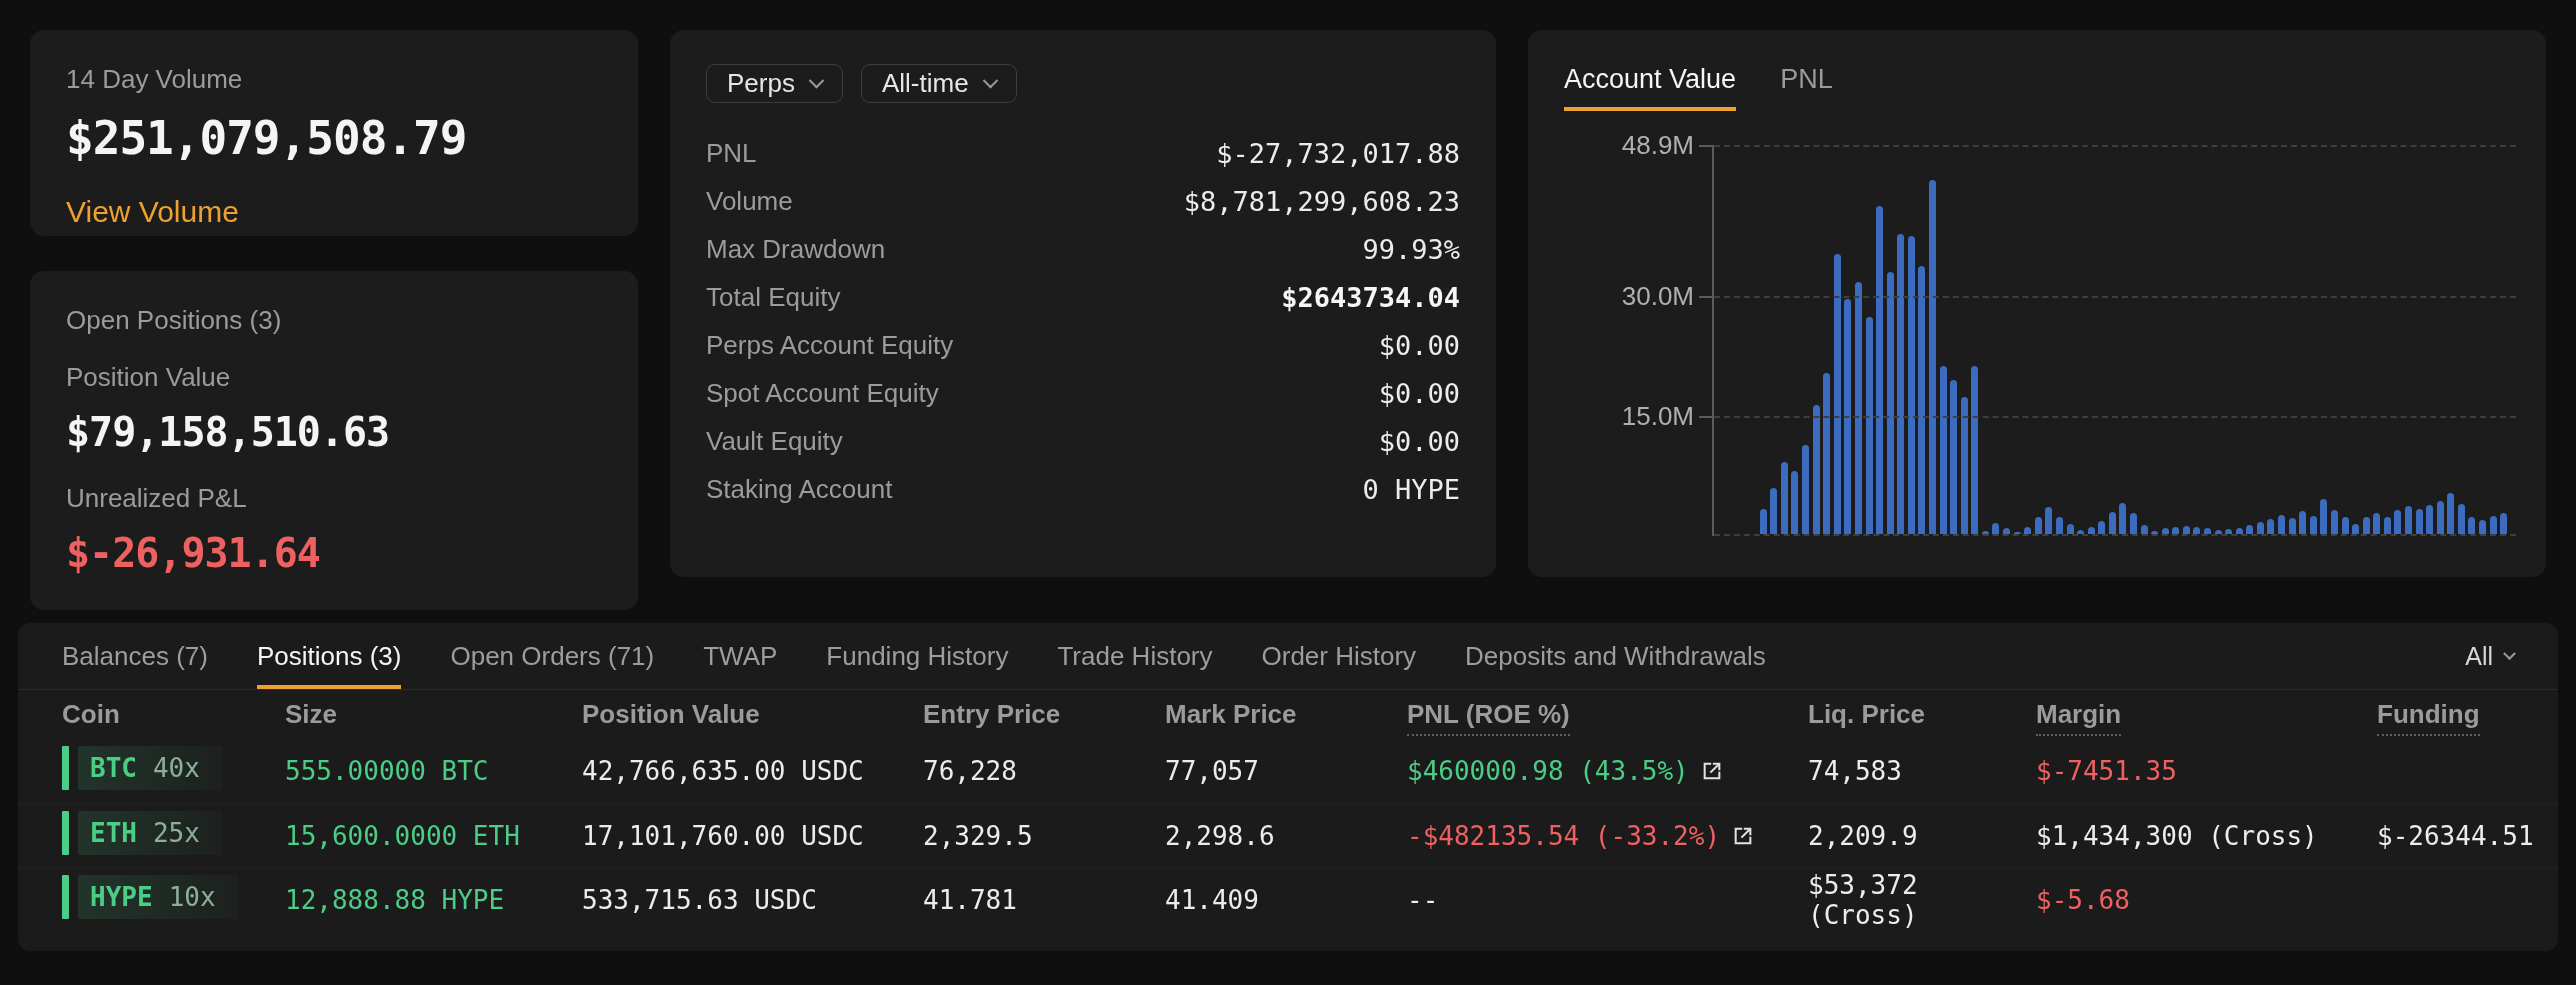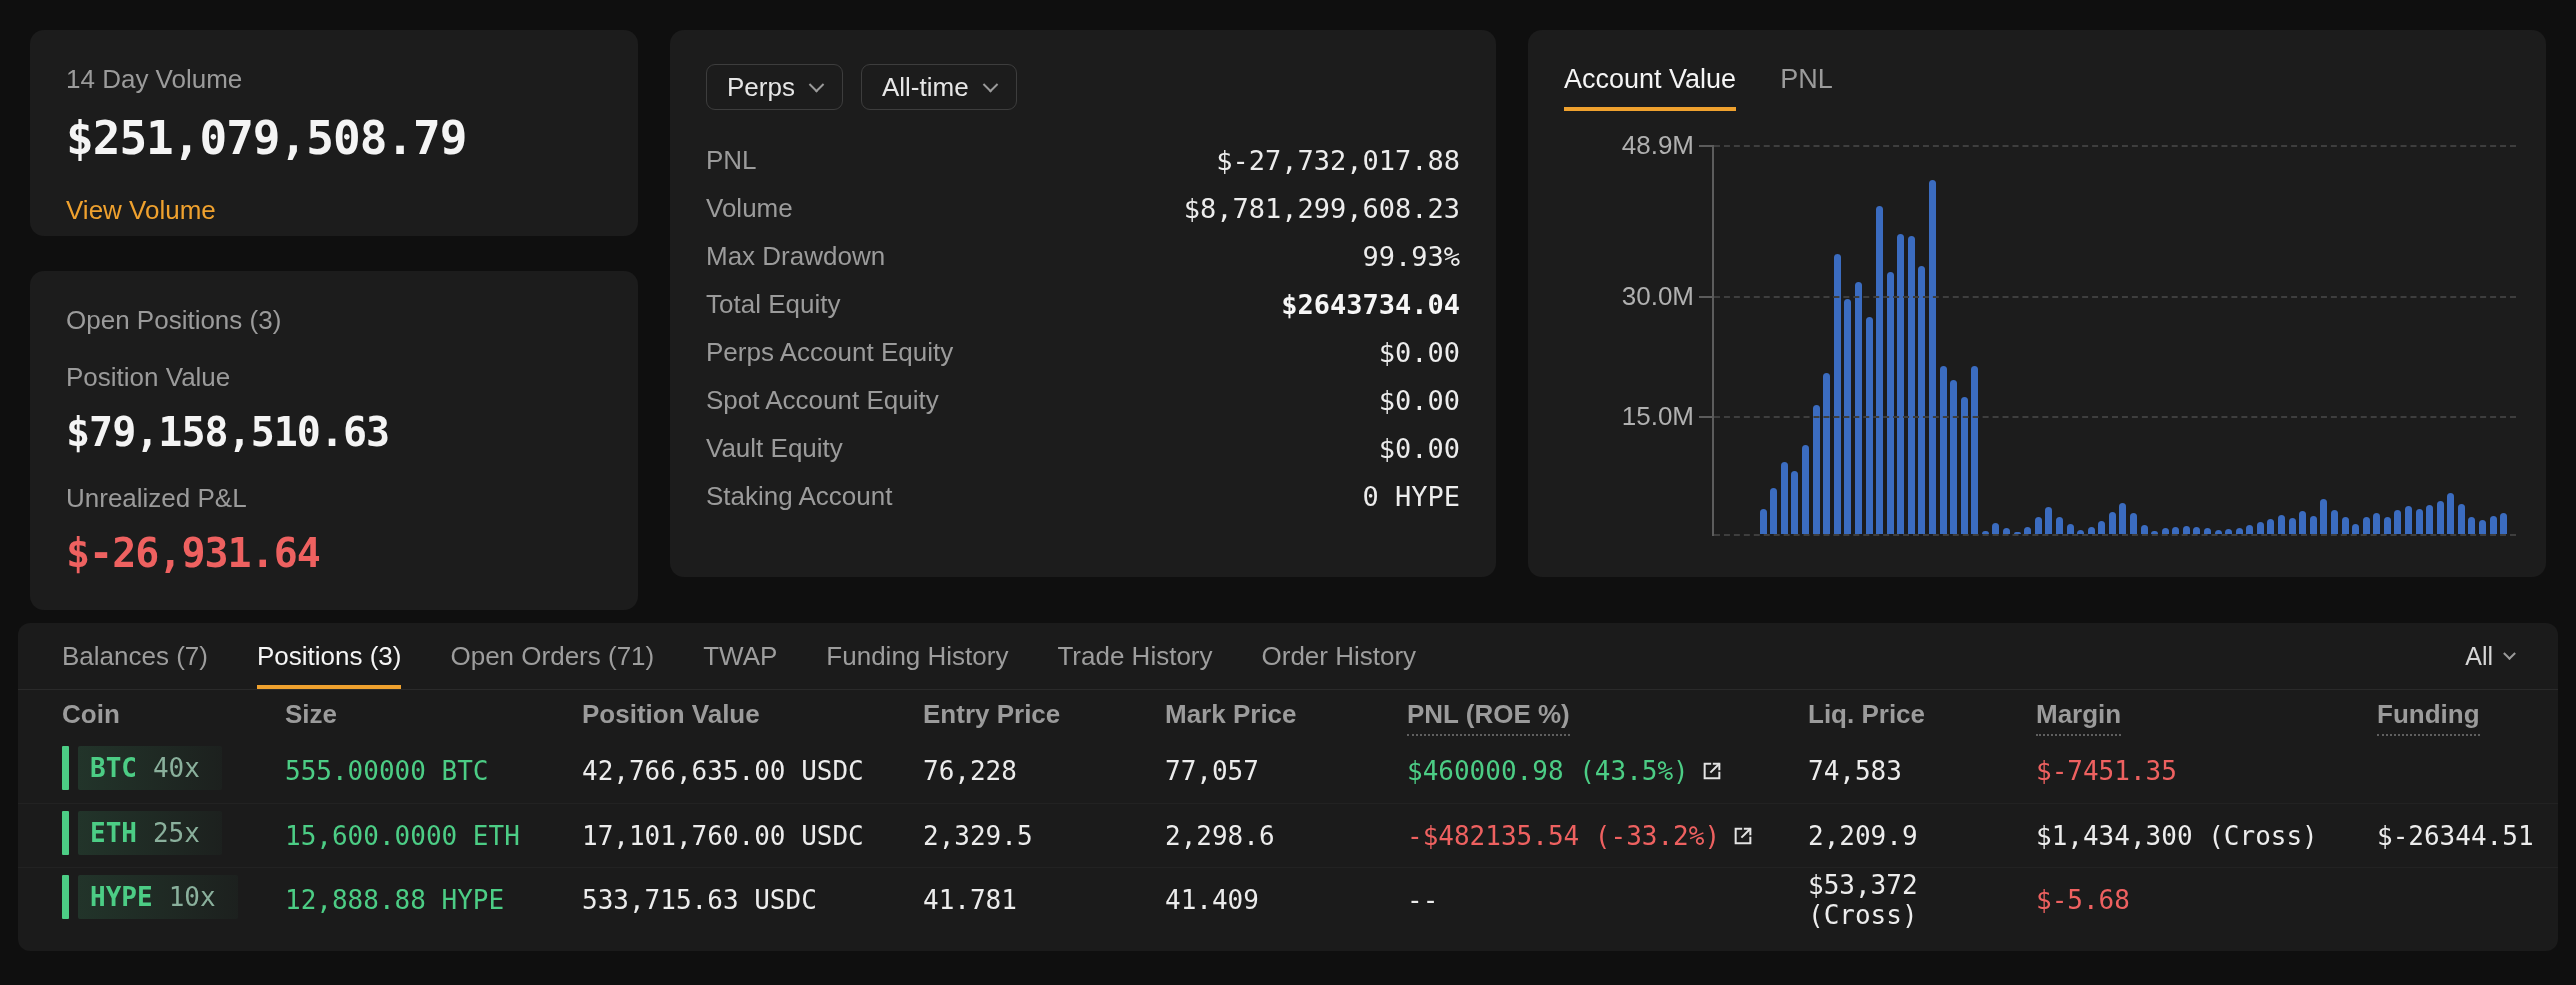--- a/index.html
+++ b/index.html
@@ -11,28 +11,28 @@
   .card { background:#1c1c1c; border-radius:14px; padding:34px 36px; }
   .col-left { width:608px; display:flex; flex-direction:column; gap:35px; }
   .card.volume { height:206px; }
   .card.positions { flex:1; }
   .card.stats { width:826px; }
   .card.chartcard { flex:1; padding:34px 30px 40px 36px; }
 
   .lbl { color:#9b9b9b; font-size:26px; }
   .big { font-family:"DejaVu Sans Mono", monospace; font-weight:bold; font-size:46px; color:#f4f4f4; margin-top:16px; letter-spacing:-1px; }
   .big.mid { font-size:40px; }
-  .link { color:#efa12e; font-size:26px; margin-top:30px; display:inline-block; cursor:pointer; }
+  .link { color:#efa12e; font-size:30px; margin-top:30px; display:inline-block; cursor:pointer; }
   .c-red { color:#ee6160; }
   .c-green { color:#4ccd85; }
   .c-white { color:#ececec; }
 
   
   .filters { display:flex; gap:18px; margin-bottom:26px; }
-  .dd { display:inline-flex; align-items:center; gap:16px; height:46px; padding:0 20px;
+  .dd { display:inline-flex; align-items:center; gap:16px; height:39px; padding:0 20px;
         border:1px solid #3d3d3d; border-radius:9px; font-size:26px; color:#e6e6e6; cursor:pointer; background:transparent; }
   .chev { width:11px; height:11px; border-right:2px solid #9a9a9a; border-bottom:2px solid #9a9a9a;
           transform:rotate(45deg) translate(-2px,-2px); }
   .srow { display:flex; justify-content:space-between; align-items:center; height:48px; }
   .srow .lbl { font-size:26px; }
   .sval { font-family:"DejaVu Sans Mono", monospace; font-size:27px; color:#ececec; }
   .sval.bold { font-weight:bold; color:#f6f6f6; }
 
   
   .ctabs { display:flex; gap:44px; margin-bottom:34px; }
@@ -246,20 +246,21 @@
 <div class="panel">
   <div class="tabsrow">
     <div class="tabs" id="table-tabs">
         <div class="tab">Balances (7)</div>
         <div class="tab active">Positions (3)</div>
         <div class="tab">Open Orders (71)</div>
         <div class="tab">TWAP</div>
         <div class="tab">Funding History</div>
         <div class="tab">Trade History</div>
         <div class="tab">Order History</div>
+        <div class="tab">Deposits and Withdrawals</div>
       </div>
     <div class="allctl">
       <span>All</span>
       <span class="chev"></span>
     </div>
   </div>
   <div class="tgrid thead" id="table-head">
       <div class="th"><span>Coin</span></div>
       <div class="th"><span>Size</span></div>
       <div class="th"><span>Position Value</span></div>

